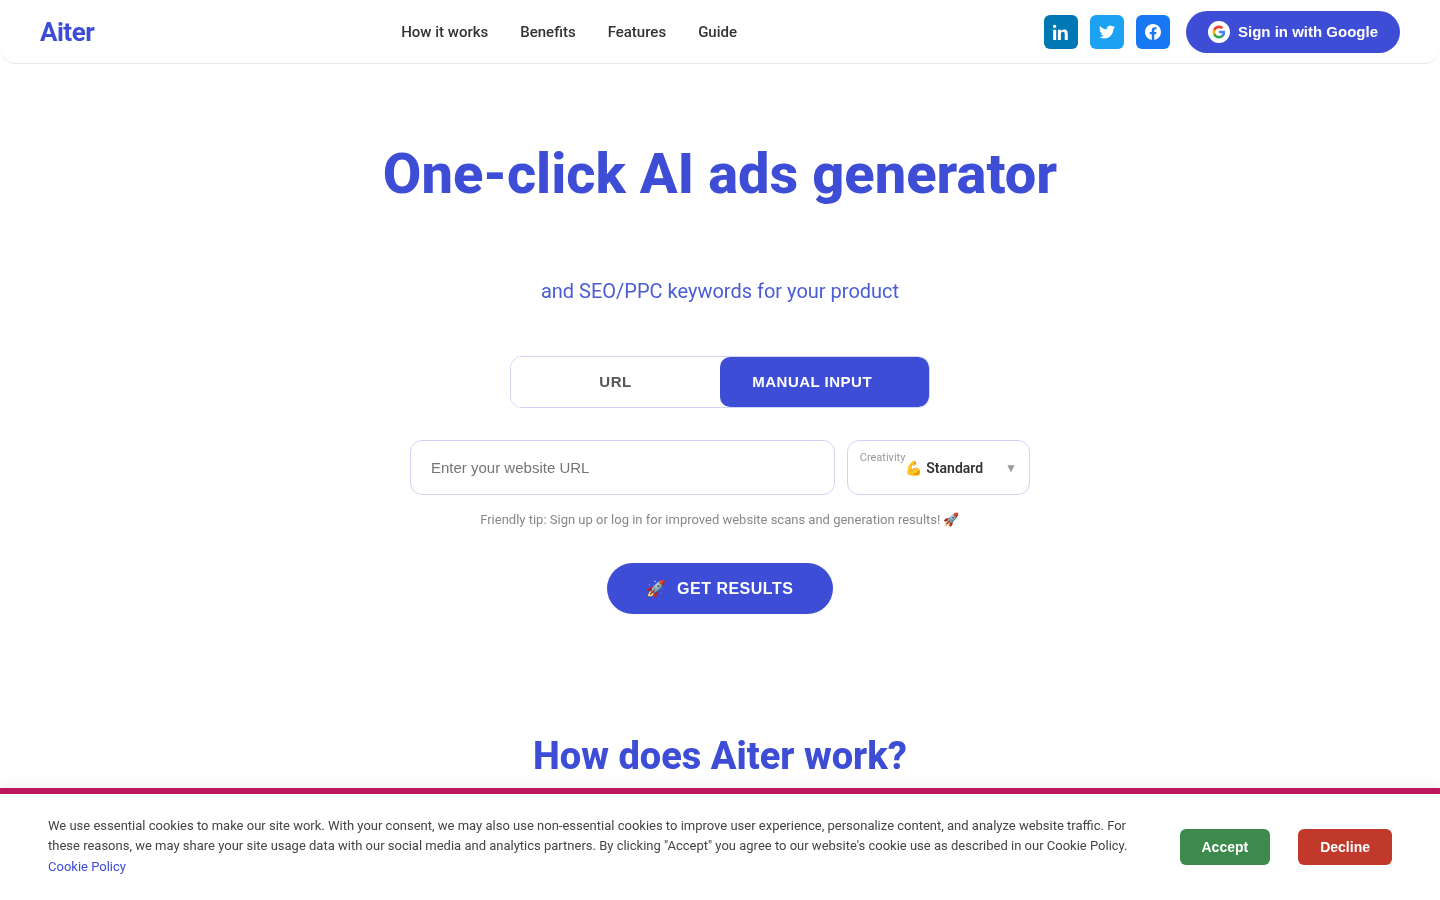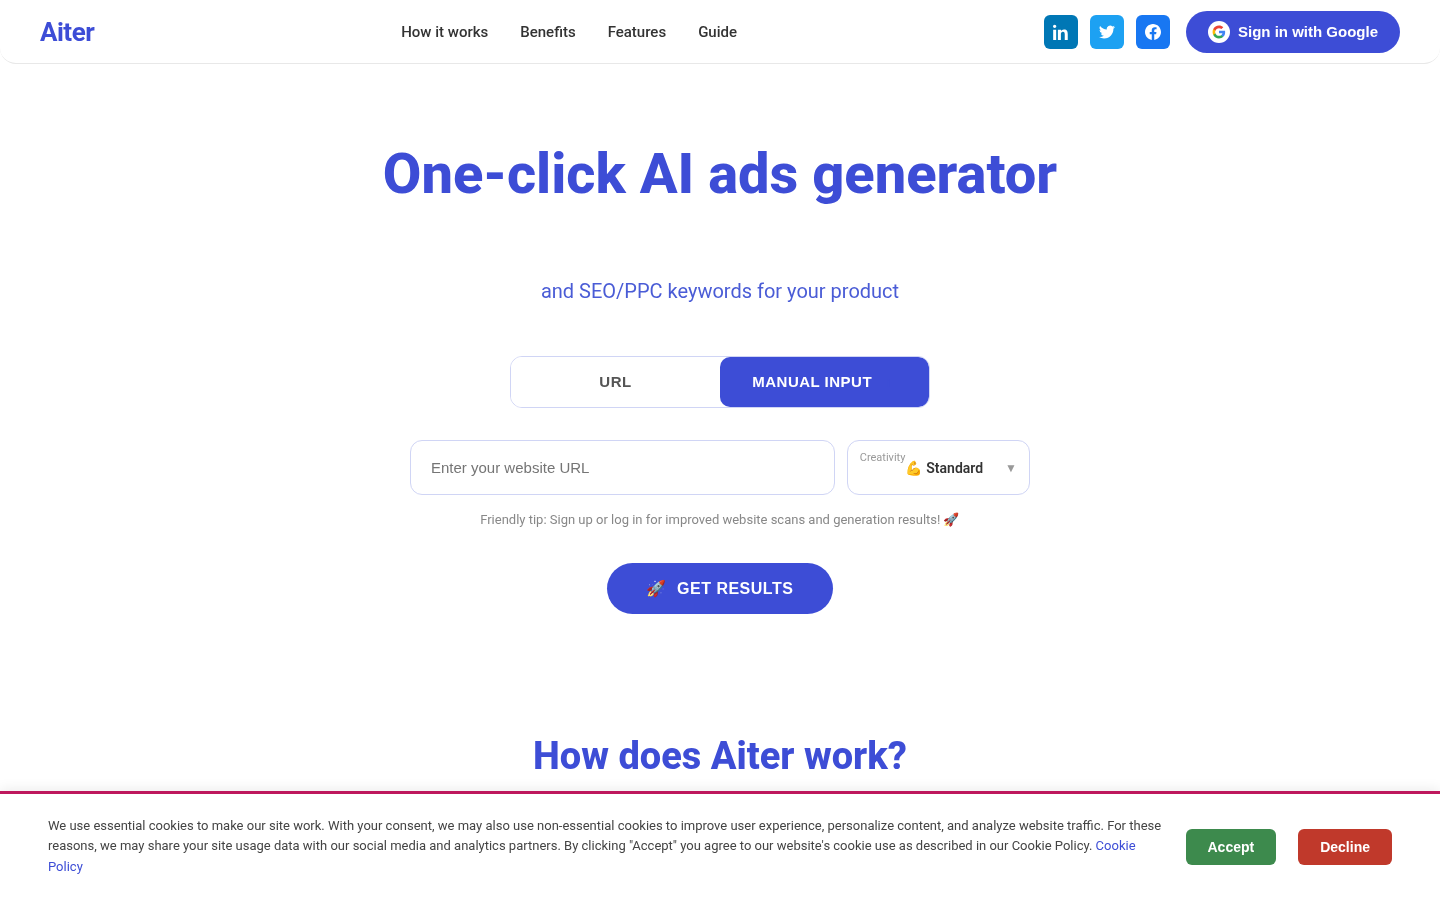--- a/index.html
+++ b/index.html
@@ -252,41 +252,41 @@
       text-align: center;
     }
 
     
     .cookie-banner {
       position: fixed;
       bottom: 0;
       left: 0;
       right: 0;
       background: #fff;
-      border-top: 3px solid #be185d;
+      border-top: 6px solid #be185d;
       padding: 22px 48px;
       display: flex;
       align-items: center;
       gap: 20px;
       z-index: 1000;
       box-shadow: 0 -2px 12px rgba(0,0,0,0.08);
     }
     .cookie-text {
       flex: 1;
       font-size: 13px;
       color: #444;
       line-height: 1.6;
     }
     .cookie-link {
       color: #3d4dd6;
       text-decoration: none;
     }
     .cookie-actions {
       display: flex;
-      gap: 22px;
+      gap: 28px;
       flex-shrink: 0;
     }
     .cookie-accept {
       background: #3d8a4d;
       color: #fff;
       border: none;
       border-radius: 6px;
       padding: 10px 22px;
       font-size: 14px;
       font-weight: 600;

